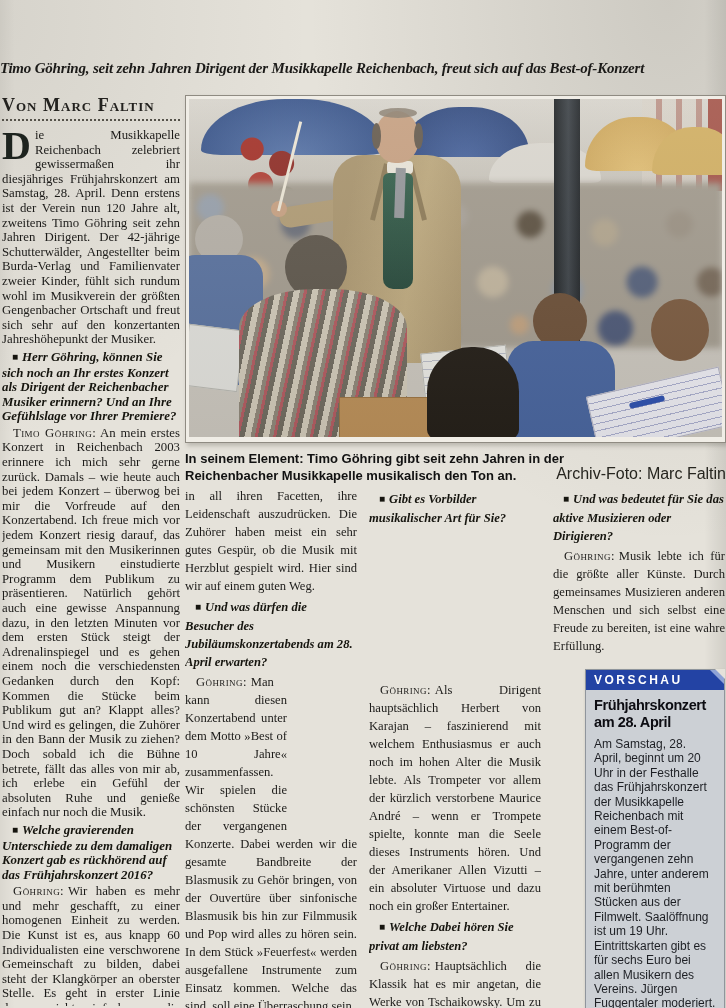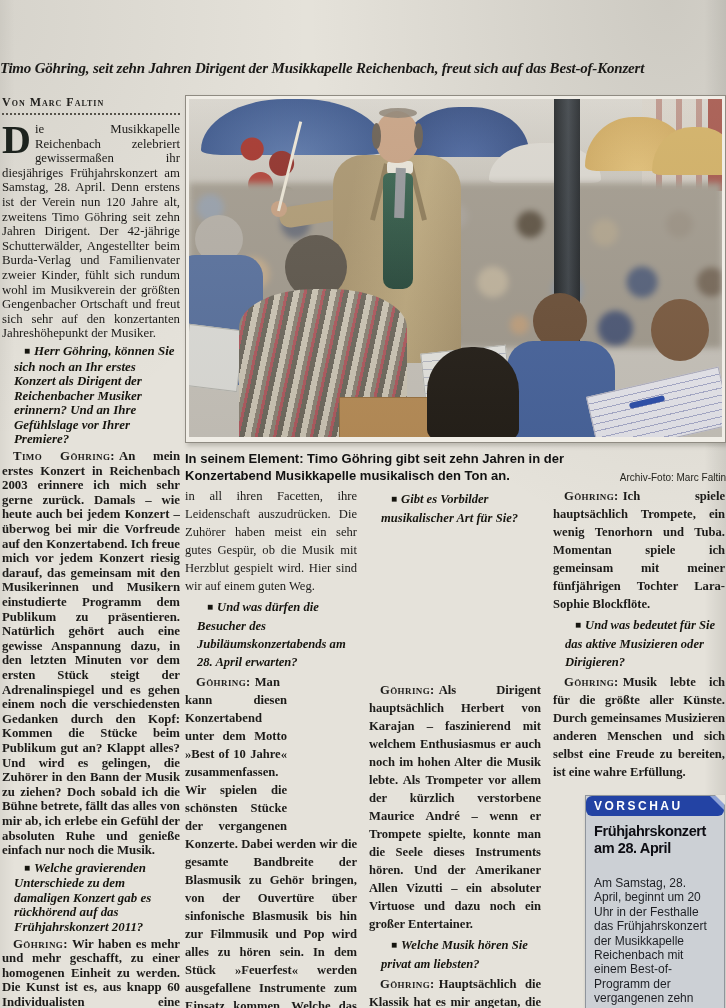--- a/index.html
+++ b/index.html
@@ -22,29 +22,29 @@
     font-size:42px; letter-spacing:.5px; color:#181c18; white-space:nowrap;
   }
   .subtitle{
     position:absolute; top:60px; left:0; width:582px; text-align:left;
     font-style:italic; font-weight:600; font-size:15px; letter-spacing:-.2px;
     color:#1b1a18; white-space:nowrap;
   }
   
   .col1{ position:absolute; left:2px; top:95px; width:178px; height:911px; overflow:hidden; }
   .byline{
-    font-variant:small-caps; font-weight:600; font-size:12px; letter-spacing:1px;
+    font-variant:small-caps; font-weight:600; font-size:18px; letter-spacing:1px;
     color:#23221f; padding-bottom:3px;
   }
   .byline-rule{ border-bottom:2px dotted #55524a; margin-bottom:7px; }
   .body-p{ font-size:12.8px; line-height:14.6px; text-align:justify; margin-bottom:3px; }
-  .answer{ text-indent:11px;font-weight:bold; }
+  .answer{ text-indent:11px; }
   .question{
     font-size:12.9px; line-height:14.6px; font-weight:bold; font-style:italic;
-    text-align:left; text-indent:10px; margin:3px 0 2px 12px; color:#16150f;
+    text-align:left; text-indent:10px; margin:3px 0 2px 0; color:#16150f;
   }
   .qmark{ font-style:normal; font-size:10px; margin-right:4px; position:relative; top:-1px; }
   .speaker{ font-variant:small-caps; letter-spacing:.4px; margin-right:4px; }
   .dropcap{
     float:left; font-size:40px; line-height:32px; font-weight:bold;
     padding:2px 4px 0 0; color:#1d231e; font-style:normal;
   }
   
   .photo-wrap{
     position:absolute; left:185px; top:95px; width:541px; height:348px;
@@ -161,64 +161,64 @@
     transform:rotate(-13deg); z-index:12; border-radius:3px; }
   .sheet3{ left:-4px; top:228px; width:56px; height:62px; background:#dfdfdb;
     border:1px solid #b6b6b0; transform:rotate(7deg); z-index:8; }
   .ph-haze{ left:0; top:0; right:0; bottom:0; z-index:13;
     background:linear-gradient(rgba(235,230,220,.10), rgba(60,55,45,.08)); }
   
   .caption-wrap{ position:absolute; left:185px; top:451px; width:541px;
     font-family:"Liberation Sans", sans-serif; }
   .caption{ font-size:13px; font-weight:bold; line-height:16.5px; color:#111;
     padding-right:150px; }
-  .credit{ position:absolute; right:0; bottom:1px; font-size:10px; font-weight:normal;
+  .credit{ position:absolute; right:0; bottom:1px; font-size:16px; font-weight:normal;
     color:#26251f; }
   
   .bottom{ position:absolute; left:185px; top:487px; width:541px; height:521px;
     display:flex; gap:12px; overflow:hidden; }
   .bcol{ width:172px; height:521px; overflow:hidden; }
   .bcol .body-p, .bcol .question{ font-size:12.6px; line-height:18px; }
   .spacer-right{ float:right; width:70px; height:148px; }
   .spacer-left{ float:left; width:96px; height:152px; }
   .pullquote{
     position:absolute; left:106px; top:112px; width:172px;
     background:#e5e2da; border-top:2px dotted #504d46; border-bottom:2px dotted #504d46;
     padding:8px 2px; text-align:center;
     font-style:italic; font-weight:600; font-size:15px; line-height:19px; color:#141418;
   }
   
   .vbox{ width:140px; margin-left:auto; margin-top:14px; border:1px solid #8f959c;
     background:#ccd0d5; font-family:"Liberation Sans", sans-serif; position:relative;
     box-shadow:1px 2px 3px rgba(70,68,60,.3); }
   .vbar{ position:relative; background:#2343a4; color:#fff; font-weight:bold;
-    font-size:12px; letter-spacing:2.5px; padding:3px 8px 3px 8px;border-radius:6px; }
+    font-size:12px; letter-spacing:2.5px; padding:3px 8px 3px 8px; }
   .v-fold2{ position:absolute; top:0; right:0; border-top:14px solid #8fa3d6;
     border-left:14px solid transparent; }
   .v-fold{ position:absolute; top:-1px; right:-1px; border-top:10px solid #e5e2da;
     border-left:10px solid transparent; }
   .vbody{ padding:7px 8px 8px 8px; }
   .vtitle{ font-size:14.5px; font-weight:bold; letter-spacing:-.4px; line-height:16.5px;
-    color:#0c0c12; margin-bottom:20px; }
+    color:#0c0c12; margin-bottom:7px; }
   .vtext{ font-size:12px; line-height:14.4px; color:#1d1f24; }
 </style>
 </head>
 <body>
 
 <div class="page">
 
   <p class="subtitle">Timo Göhring, seit zehn Jahren Dirigent der Musikkapelle Reichenbach, freut sich auf das Best-of-Konzert</p>
 
   <div class="col1">
     <div class="byline">Von Marc Faltin</div>
     <div class="byline-rule"></div>
     <p class="body-p"><span class="dropcap">D</span><span>ie Musikkapelle Reichenbach zelebriert gewissermaßen ihr diesjähriges Frühjahrskonzert am Samstag, 28. April. Denn erstens ist der Verein nun 120 Jahre alt, zweitens Timo Göhring seit zehn Jahren Dirigent. Der 42-jährige Schutterwälder, Angestellter beim Burda-Verlag und Familienvater zweier Kinder, fühlt sich rundum wohl im Musikverein der größten Gengenbacher Ortschaft und freut sich sehr auf den konzertanten Jahreshöhepunkt der Musiker.</span></p>
     <p class="question"><span class="qmark">■</span><span>Herr Göhring, können Sie sich noch an Ihr erstes Konzert als Dirigent der Reichenbacher Musiker erinnern? Und an Ihre Gefühlslage vor Ihrer Premiere?</span></p>
     <p class="body-p answer"><span class="speaker">Timo Göhring:</span><span>An mein erstes Konzert in Reichenbach 2003 erinnere ich mich sehr gerne zurück. Damals – wie heute auch bei jedem Konzert – überwog bei mir die Vorfreude auf den Konzertabend. Ich freue mich vor jedem Konzert riesig darauf, das gemeinsam mit den Musikerinnen und Musikern einstudierte Programm dem Publikum zu präsentieren. Natürlich gehört auch eine gewisse Anspannung dazu, in den letzten Minuten vor dem ersten Stück steigt der Adrenalinspiegel und es gehen einem noch die verschiedensten Gedanken durch den Kopf: Kommen die Stücke beim Publikum gut an? Klappt alles? Und wird es gelingen, die Zuhörer in den Bann der Musik zu ziehen? Doch sobald ich die Bühne betrete, fällt das alles von mir ab, ich erlebe ein Gefühl der absoluten Ruhe und genieße einfach nur noch die Musik.</span></p>
-    <p class="question"><span class="qmark">■</span><span>Welche gravierenden Unterschiede zu dem damaligen Konzert gab es rückhörend auf das Frühjahrskonzert 2011?</span></p>
+    <p class="question"><span class="qmark">■</span><span>Welche gravierenden Unterschiede zu dem damaligen Konzert gab es rückhörend auf das Frühjahrskonzert 2016?</span></p>
     <p class="body-p answer"><span class="speaker">Göhring:</span><span>Wir haben es mehr und mehr geschafft, zu einer homogenen Einheit zu werden. Die Kunst ist es, aus knapp 60 Individualisten eine verschworene Gemeinschaft zu bilden, dabei steht der Klangkörper an oberster Stelle. Es geht in erster Linie darum, nicht einfach nur die Noten zu spielen, sondern die Emotionen der Musik</span></p>
   </div>
 
   <div class="photo-wrap">
     <div class="photo">
       <div class="ph-buildings"></div>
       <div class="ph-bld-win"></div>
       <div class="ph-bld-red"></div>
       <div class="umb-blue1"></div>
       <div class="umb-blue2"></div>
@@ -254,43 +254,42 @@
       <div class="fg-blue-head"></div>
       <div class="fg-blue-person"></div>
       <div class="fg-right-head"></div>
       <div class="sheet2"></div>
       <div class="sheet2-pen"></div>
       <div class="ph-haze"></div>
     </div>
   </div>
 
   <div class="caption-wrap">
-    <p class="caption">In seinem Element: Timo Göhring gibt seit zehn Jahren in der Konzertabend Musikkapelle musikalisch den Ton an.</p>
+    <p class="caption">In seinem Element: Timo Göhring gibt seit zehn Jahren in der Reichenbacher Musikkapelle musikalisch den Ton an.</p>
     <span class="credit">Archiv-Foto: Marc Faltin</span>
   </div>
 
   <div class="bottom">
 
     <div class="bcol">
       <p class="body-p">in all ihren Facetten, ihre Leidenschaft auszudrücken. Die Zuhörer haben meist ein sehr gutes Gespür, ob die Musik mit Herzblut gespielt wird. Hier sind wir auf einem guten Weg.</p>
       <p class="question"><span class="qmark">■</span><span>Und was dürfen die Besucher des Jubiläumskonzertabends am 28. April erwarten?</span></p>
       <p class="body-p answer"><span class="spacer-right"></span><span class="speaker">Göhring:</span><span>Man kann diesen Konzertabend unter dem Motto »Best of 10 Jahre« zusammenfassen. Wir spielen die schönsten Stücke der vergangenen Konzerte. Dabei werden wir die gesamte Bandbreite der Blasmusik zu Gehör bringen, von der Ouvertüre über sinfonische Blasmusik bis hin zur Filmmusik und Pop wird alles zu hören sein. In dem Stück »Feuerfest« werden ausgefallene Instrumente zum Einsatz kommen. Welche das sind, soll eine Überraschung sein.</span></p>
       <p class="body-p answer"><span class="speaker">Göhring:</span><span>Großartige Konzerte und viele musikalische Highlights. Auch persönlich war es eine sehr schöne Zeit. So durfte ich mit der Musikkapelle meine Hochzeit und die Geburt meiner zwei Kinder fei-</span></p>
     </div>
 
     <div class="bcol">
       <p class="question"><span class="qmark">■</span><span>Gibt es Vorbilder musikalischer Art für Sie?</span></p>
       <p class="body-p answer"><span class="spacer-left"></span><span class="speaker">Göhring:</span><span>Als Dirigent hauptsächlich Herbert von Karajan – faszinierend mit welchem Enthusiasmus er auch noch im hohen Alter die Musik lebte. Als Trompeter vor allem der kürzlich verstorbene Maurice André – wenn er Trompete spielte, konnte man die Seele dieses Instruments hören. Und der Amerikaner Allen Vizutti – ein absoluter Virtuose und dazu noch ein großer Entertainer.</span></p>
-      <p class="question"><span class="qmark">■</span><span>Welche Musik hören Sie privat am liebsten?</span></p>
+      <p class="question"><span class="qmark">■</span><span>Welche Dabei hören Sie privat am liebsten?</span></p>
       <p class="body-p answer"><span class="speaker">Göhring:</span><span>Hauptsächlich die Klassik hat es mir angetan, die Werke von Tschaikowsky. Um zu entspannen, höre ich sehr gerne die Musik von Andreas Vollenweider, der mit seiner Harfe und sphärischen Klängen eine eigene Musikrichtung geschaffen hat.</span></p>
 
     </div>
 
     <div class="bcol">
-      <p class="body-p answer"><span class="speaker">Göhring:</span><span>Ich spiele hauptsächlich Trompete, ein wenig Tenorhorn und Tuba. Momentan spiele ich gemeinsam mit meiner fünfjährigen Tochter Lara-Sophie Blockflöte.</span></p>
       <p class="question"><span class="qmark">■</span><span>Und was bedeutet für Sie das aktive Musizieren oder Dirigieren?</span></p>
       <p class="body-p answer"><span class="speaker">Göhring:</span><span>Musik lebte ich für die größte aller Künste. Durch gemeinsames Musizieren anderen Menschen und sich selbst eine Freude zu bereiten, ist eine wahre Erfüllung.</span></p>
 
       <div class="vbox">
         <div class="vbar">
           <span>VORSCHAU</span>
           <span class="v-fold2"></span>
           <span class="v-fold"></span>
         </div>
         <div class="vbody">

